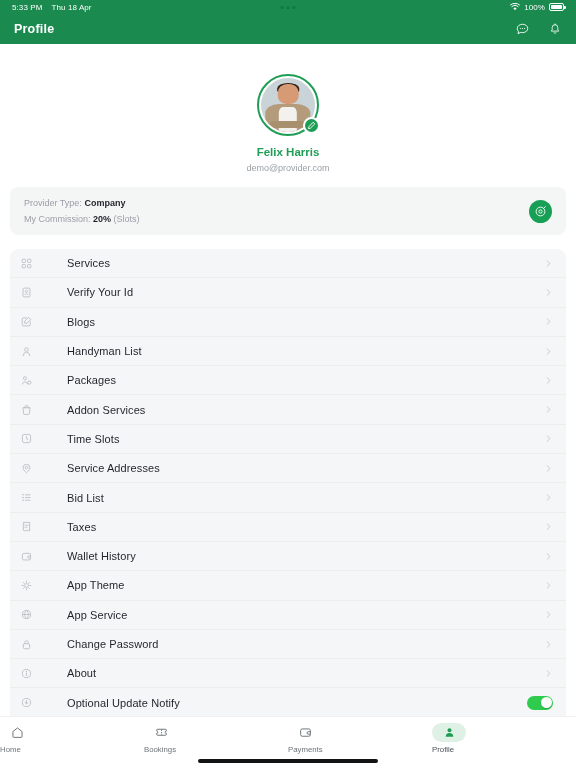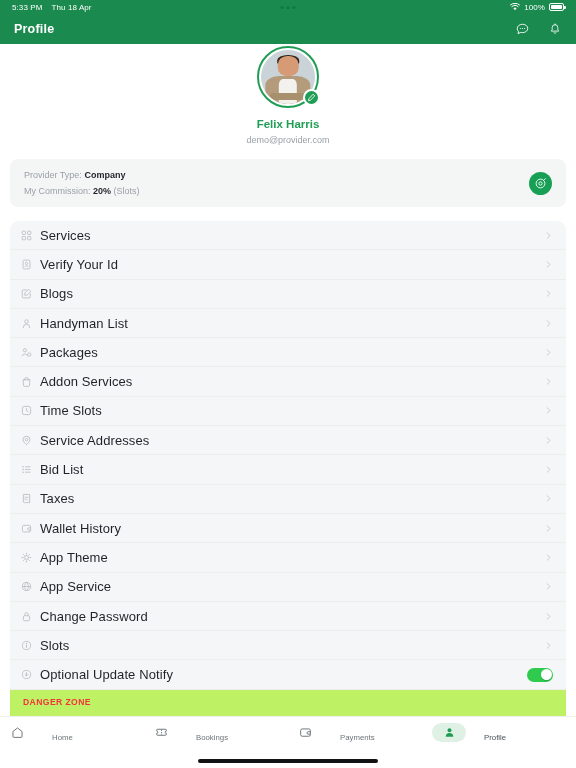--- a/index.html
+++ b/index.html
@@ -44,21 +44,21 @@
     background: #1a8a4f;
     display: flex; align-items: center;
     padding: 0 14px;
     color: #fff;
   }
   .appbar .title { font-size: 12.5px; font-weight: bold; letter-spacing: .2px; }
   .appbar .actions { margin-left:auto; display:flex; align-items:center; gap: 18px; }
   .appbar .actions svg { display:block; }
 
   
-  .profile-head { padding-top: 2px; text-align:center; }
+  .profile-head { padding-top: 30px; text-align:center; }
   .avatar-wrap {
     width: 62px; height: 62px; margin: 0 auto;
     position: relative;
   }
   .avatar-ring {
     width: 62px; height: 62px; border-radius: 50%;
     border: 2.5px solid #1f9d55;
     padding: 2px; background: #fff;
     overflow: hidden;
   }
@@ -110,21 +110,21 @@
   }
   .menu-item {
     display:flex; align-items:center;
     height: 29.3px;
     padding: 0 13px 0 11px;
     border-bottom: 1px solid #eceded;
     background:#f5f6f7;
   }
   .menu-item .mi-ic { width: 19px; display:flex; align-items:center; color:#b9bdc2; }
   .menu-item .mi-ic svg { display:block; }
-  .menu-item .mi-label { font-size: 13px; color:#1f2329; letter-spacing:.1px; }
+  .menu-item .mi-label { font-size: 11px; color:#1f2329; letter-spacing:.1px;margin-left:27px; }
   .menu-item .mi-right { margin-left:auto; display:flex; align-items:center; }
   .chev { color:#c3c7cc; }
 
   .switch {
     width: 26px; height: 14px; border-radius: 9px;
     background:#2ecb4f; position:relative;
   }
   .switch i {
     position:absolute; top:1.5px; right:1.5px;
     width:11px; height:11px; border-radius:50%; background:#ffffff;
@@ -141,21 +141,21 @@
   }
 
   
   .bottomnav {
     position:absolute; left:0; right:0; bottom:0;
     height: 52px; background:#ffffff;
     border-top: 1px solid #f0f0f0;
     display:flex; align-items:flex-start;
     padding-top: 6px;
   }
-  .nav-item { flex:1; display:flex; flex-direction:row; align-items:flex-end; gap:18px; }
+  .nav-item { flex:1; display:flex; flex-direction:column; align-items:flex-start; gap:3px; }
   .nav-ic {
     width: 34px; height: 19px; border-radius: 10px;
     display:flex; align-items:center; justify-content:center;
     color:#6e7479;
   }
   .nav-item.active .nav-ic { background:#dff0e4; color:#1f9d55; }
   .nav-item .nav-label { font-size: 7.8px; color:#6e7479; }
   .nav-item.active .nav-label { color:#4b5156; }
   .home-indicator {
     position:absolute; left:50%; transform:translateX(-50%); bottom: 5px;
@@ -468,21 +468,21 @@
     </div>
 
     <div class="menu-item">
       <span class="mi-ic">
         <svg width="11" height="11" viewBox="0 0 14 14">
             <circle cx="7" cy="7" r="5.2" fill="none" stroke="currentColor" stroke-width="1.1"></circle>
             <path d="M7 6.2v3.4" stroke="currentColor" stroke-width="1.1" stroke-linecap="round"></path>
             <circle cx="7" cy="4.4" r=".75" fill="currentColor"></circle>
           </svg>
       </span>
-      <span class="mi-label">Slots</span>
+      <span class="mi-label">About</span>
       <span class="mi-right">
         <svg class="chev" width="9" height="9" viewBox="0 0 12 12">
             <path d="M4.3 2.4 L7.9 6 L4.3 9.6" fill="none" stroke="currentColor" stroke-width="1.2" stroke-linecap="round" stroke-linejoin="round"></path>
           </svg>
       </span>
     </div>
 
     <div class="menu-item">
       <span class="mi-ic">
         <svg width="11" height="11" viewBox="0 0 14 14">

